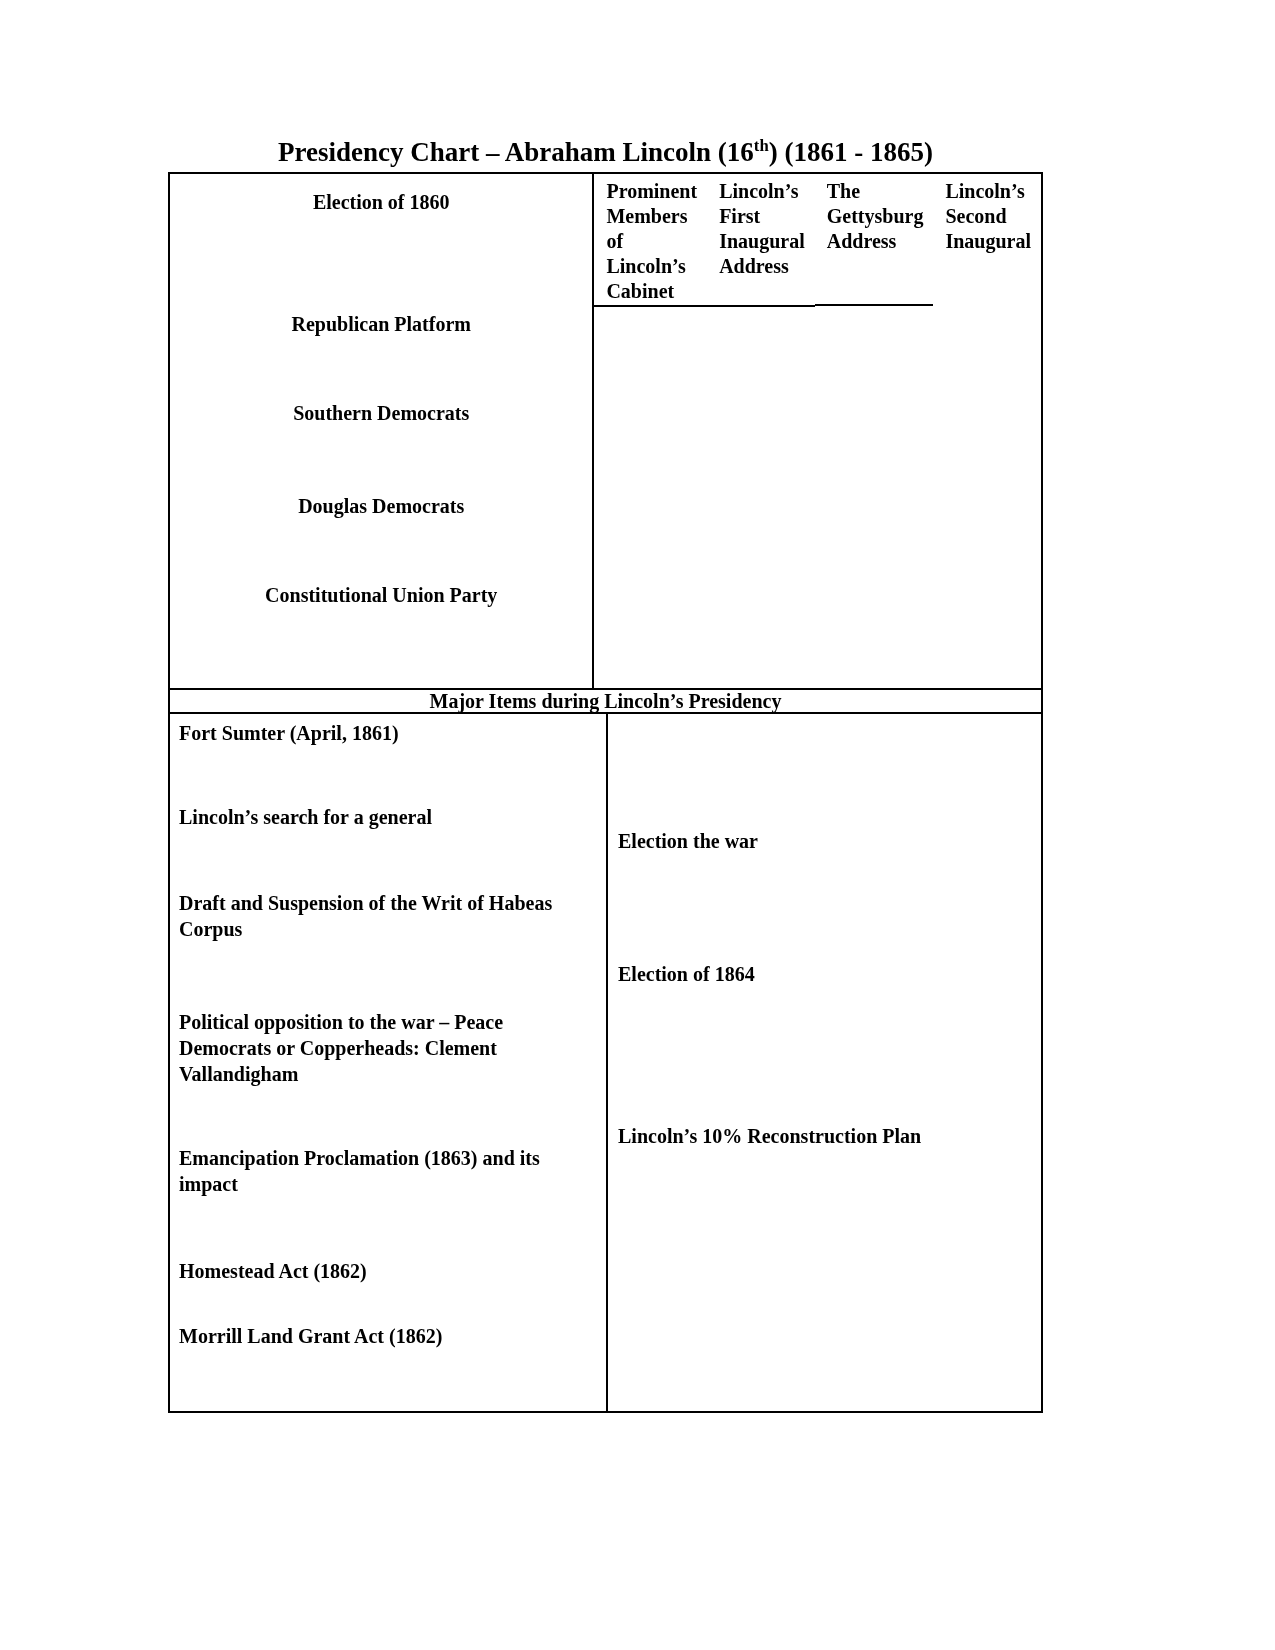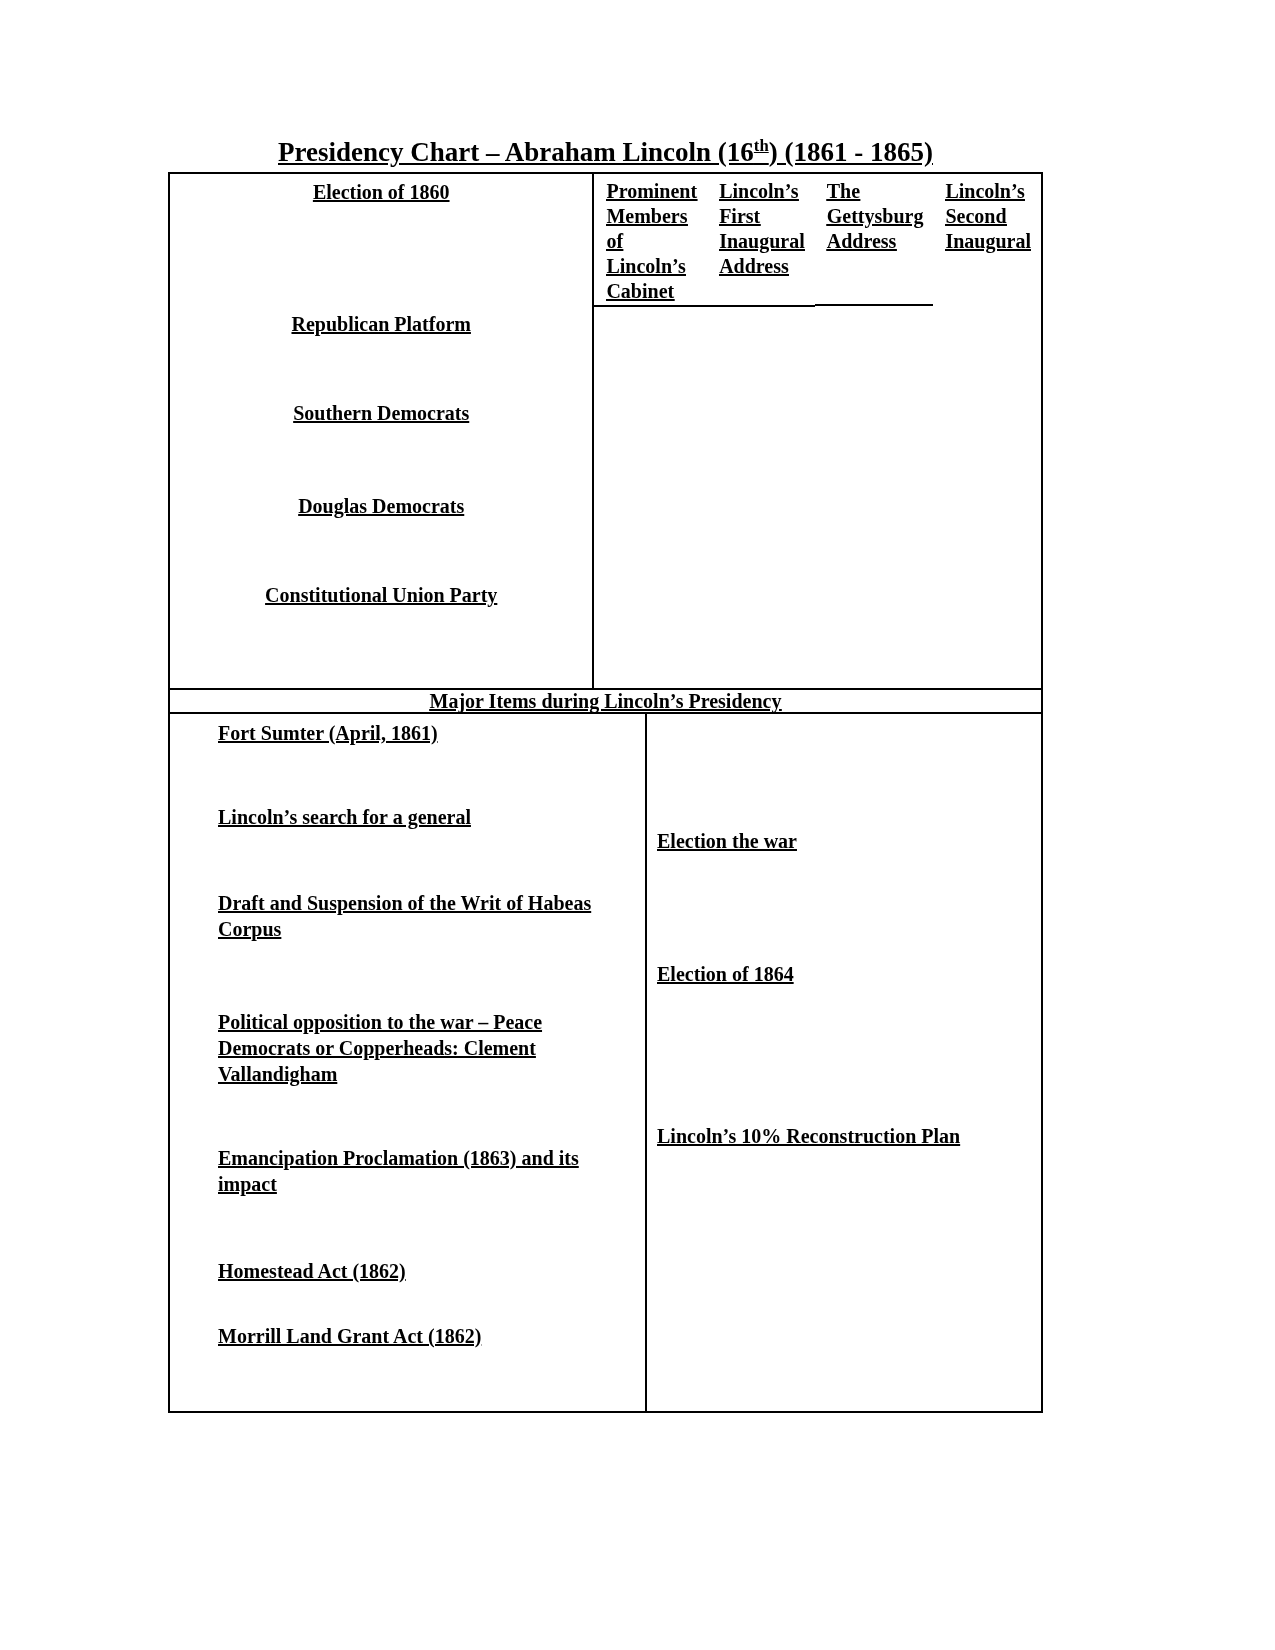--- a/index.html
+++ b/index.html
@@ -1,15 +1,15 @@
 <!DOCTYPE html>
 <html><head>
 <meta charset="utf-8">
 <style>
-  * { margin: 0; padding: 0; box-sizing: border-box; text-decoration: underline; }
+  * { margin: 0; padding: 0; box-sizing: border-box; }
   html, body { background: #ffffff; }
   body {
     width: 1275px; height: 1650px;
     font-family: "Liberation Serif", "DejaVu Serif", serif;
     color: #000000;
     position: relative;
     overflow: hidden;
   }
   .page { position: absolute; inset: 0; background: #ffffff; }
 
@@ -52,21 +52,21 @@
   .rcell-heading { font-weight: bold; font-size: 20px; line-height: 25px; }
 
   .mid-row {
     border-top: 2px solid #000;
     border-bottom: 2px solid #000;
     height: 26px;
     text-align: center;
     font-weight: bold; font-size: 20px; line-height: 22px;
   }
 
-  .bottom-section { display: flex; height: 697px; padding-left: 39px; }
+  .bottom-section { display: flex; height: 697px; }
   .cell-bottom-left {
     width: 438px;
     border-right: 2px solid #000;
     position: relative;
   }
   .cell-bottom-right { flex: 1; position: relative; }
 
   .b-item {
     position: absolute;
     font-weight: bold; font-size: 20px; line-height: 26px;
@@ -79,21 +79,21 @@
 
 <div class="page">
 
   <div class="doc-title"><span>Presidency Chart – Abraham Lincoln (16</span><sup>th</sup><span>) (1861 - 1865)</span></div>
 
   <div class="chart">
 
     <div class="top-section">
 
       <div class="cell-left-top">
-        <div class="lt-item" style="top:6px">Election of 1860</div>
+        <div class="lt-item" style="top:16px">Election of 1860</div>
         <div class="lt-item" style="top:138px">Republican Platform</div>
         <div class="lt-item" style="top:227px">Southern Democrats</div>
         <div class="lt-item" style="top:320px">Douglas Democrats</div>
         <div class="lt-item" style="top:409px">Constitutional Union Party</div>
       </div>
 
       <div class="right-col">
         <div class="rcell" style="height:133px">
           <div class="rcell-heading">Prominent Members of Lincoln’s Cabinet</div>
         </div>

